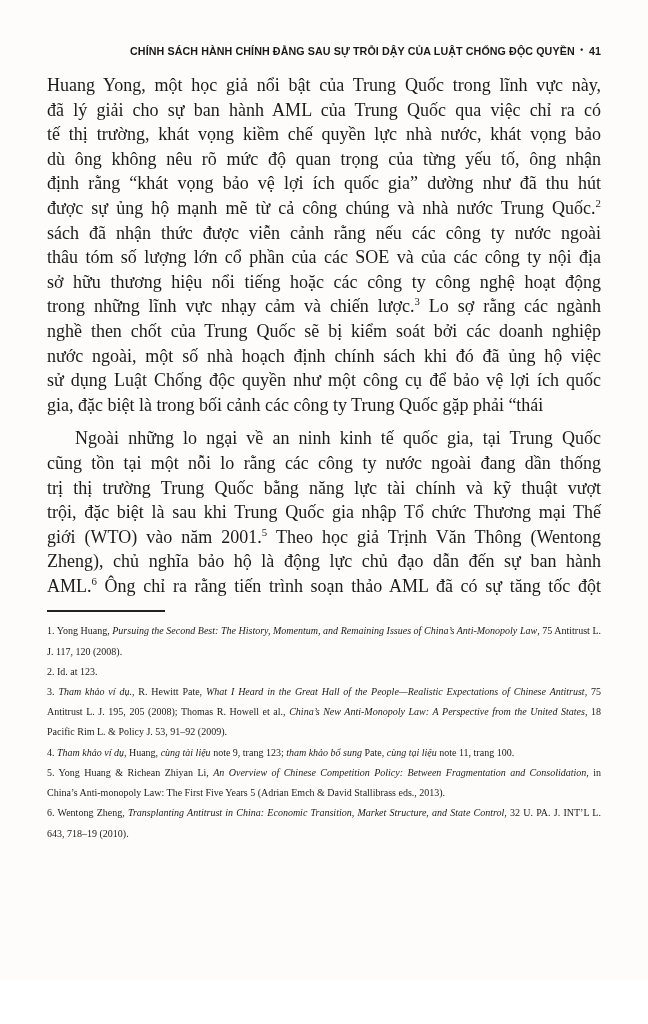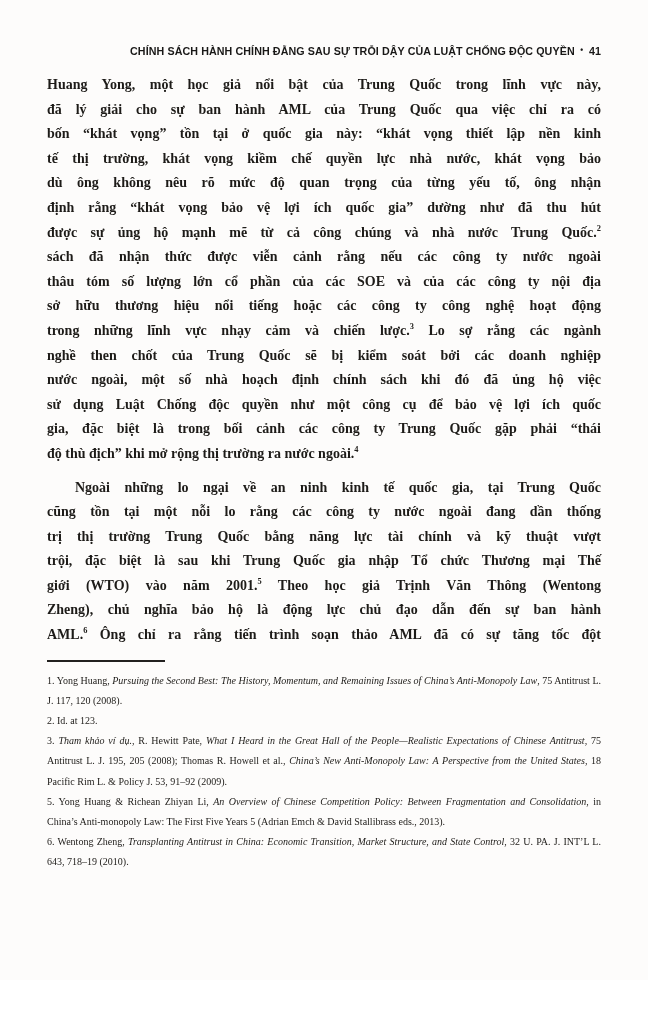--- a/index.html
+++ b/index.html
@@ -23,21 +23,21 @@
     font-weight: 700;
     font-size: 11.5px;
     letter-spacing: 0.1px;
     color: #191817;
     white-space: nowrap;
     transform: scaleX(0.93);
     transform-origin: 100% 50%;
     margin-bottom: 16px;
   }
   .running-head .bullet { font-size: 9px; position: relative; top: -1px; }
-  .body-text { font-size: 14px; line-height: 24.6px; font-weight: bold; }
+  .body-text { font-size: 18px; line-height: 24.6px; }
   .para .line {
     text-align: justify;
     text-align-last: justify;
   }
   .para.short-last .line:last-child { text-align-last: left; }
   .para.indented .line:first-child { text-indent: 28px; }
   .para + .para { margin-top: 9px; }
   .sup {
     font-size: 0.6em;
     vertical-align: super;
@@ -62,49 +62,48 @@
   <div class="running-head">
     <span>CHÍNH SÁCH HÀNH CHÍNH ĐẰNG SAU SỰ TRỖI DẬY CỦA LUẬT CHỐNG ĐỘC QUYỀN</span>
     <span class="bullet">•</span>
     <span>41</span>
   </div>
 
   <div class="body-text">
     <div class="para short-last">
         <div class="line"><span>Huang Yong, một học giả nổi bật của Trung Quốc trong lĩnh vực này,</span></div>
         <div class="line"><span>đã lý giải cho sự ban hành AML của Trung Quốc qua việc chỉ ra có</span></div>
-        <div class="line"><span>bốn “khát vọng” tồn tại ở quốc gia này: “khát vọng thiết lập nền kinh</span></div>
         <div class="line"><span>tế thị trường, khát vọng kiềm chế quyền lực nhà nước, khát vọng bảo</span></div>
         <div class="line"><span>dù ông không nêu rõ mức độ quan trọng của từng yếu tố, ông nhận</span></div>
         <div class="line"><span>định rằng “khát vọng bảo vệ lợi ích quốc gia” dường như đã thu hút</span></div>
         <div class="line"><span>được sự ủng hộ mạnh mẽ từ cả công chúng và nhà nước Trung Quốc.</span><span class="sup">2</span></div>
         <div class="line"><span>sách đã nhận thức được viễn cảnh rằng nếu các công ty nước ngoài</span></div>
         <div class="line"><span>thâu tóm số lượng lớn cổ phần của các SOE và của các công ty nội địa</span></div>
         <div class="line"><span>sở hữu thương hiệu nổi tiếng hoặc các công ty công nghệ hoạt động</span></div>
         <div class="line"><span>trong những lĩnh vực nhạy cảm và chiến lược.</span><span class="sup">3</span><span> Lo sợ rằng các ngành</span></div>
         <div class="line"><span>nghề then chốt của Trung Quốc sẽ bị kiểm soát bởi các doanh nghiệp</span></div>
         <div class="line"><span>nước ngoài, một số nhà hoạch định chính sách khi đó đã ủng hộ việc</span></div>
         <div class="line"><span>sử dụng Luật Chống độc quyền như một công cụ để bảo vệ lợi ích quốc</span></div>
         <div class="line"><span>gia, đặc biệt là trong bối cảnh các công ty Trung Quốc gặp phải “thái</span></div>
-        <div class="line"><span>độ thù địch” khi mở rộng thị trường ra nước ngoài.</span><span class="sup">4</span></div>
       </div>
     <div class="para indented">
         <div class="line"><span>Ngoài những lo ngại về an ninh kinh tế quốc gia, tại Trung Quốc</span></div>
         <div class="line"><span>cũng tồn tại một nỗi lo rằng các công ty nước ngoài đang dần thống</span></div>
         <div class="line"><span>trị thị trường Trung Quốc bằng năng lực tài chính và kỹ thuật vượt</span></div>
         <div class="line"><span>trội, đặc biệt là sau khi Trung Quốc gia nhập Tổ chức Thương mại Thế</span></div>
         <div class="line"><span>giới (WTO) vào năm 2001.</span><span class="sup">5</span><span> Theo học giả Trịnh Văn Thông (Wentong</span></div>
         <div class="line"><span>Zheng), chủ nghĩa bảo hộ là động lực chủ đạo dẫn đến sự ban hành</span></div>
         <div class="line"><span>AML.</span><span class="sup">6</span><span> Ông chỉ ra rằng tiến trình soạn thảo AML đã có sự tăng tốc đột</span></div>
       </div>
   </div>
 
   <div class="fn-rule"></div>
 
   <div class="footnotes">
     <div class="footnote"><span>1. Yong Huang, </span><span class="ital">Pursuing the Second Best: The History, Momentum, and Remaining Issues of China’s Anti-Monopoly Law</span><span>, 75 Antitrust L. J. 117, 120 (2008).</span></div>
     <div class="footnote"><span>2. Id. at 123.</span></div>
     <div class="footnote"><span>3. </span><span class="ital">Tham khảo ví dụ.</span><span>, R. Hewitt Pate, </span><span class="ital">What I Heard in the Great Hall of the People—Realistic Expectations of Chinese Antitrust</span><span>, 75 Antitrust L. J. 195, 205 (2008); Thomas R. Howell et al., </span><span class="ital">China’s New Anti-Monopoly Law: A Perspective from the United States</span><span>, 18 Pacific Rim L. &amp; Policy J. 53, 91–92 (2009).</span></div>
+    <div class="footnote"><span>4. </span><span class="ital">Tham khảo ví dụ</span><span>, Huang, </span><span class="ital">cùng tài liệu</span><span> note 9, trang 123; </span><span class="ital">tham khảo bổ sung</span><span> Pate, </span><span class="ital">cùng tại liệu</span><span> note 11, trang 100.</span></div>
     <div class="footnote"><span>5. Yong Huang &amp; Richean Zhiyan Li, </span><span class="ital">An Overview of Chinese Competition Policy: Between Fragmentation and Consolidation</span><span>, in China’s Anti-monopoly Law: The First Five Years 5 (Adrian Emch &amp; David Stallibrass eds., 2013).</span></div>
     <div class="footnote"><span>6. Wentong Zheng, </span><span class="ital">Transplanting Antitrust in China: Economic Transition, Market Structure, and State Control</span><span>, 32 U. PA. J. INT’L L. 643, 718–19 (2010).</span></div>
   </div>
 
 </div>
 
 </body></html>

